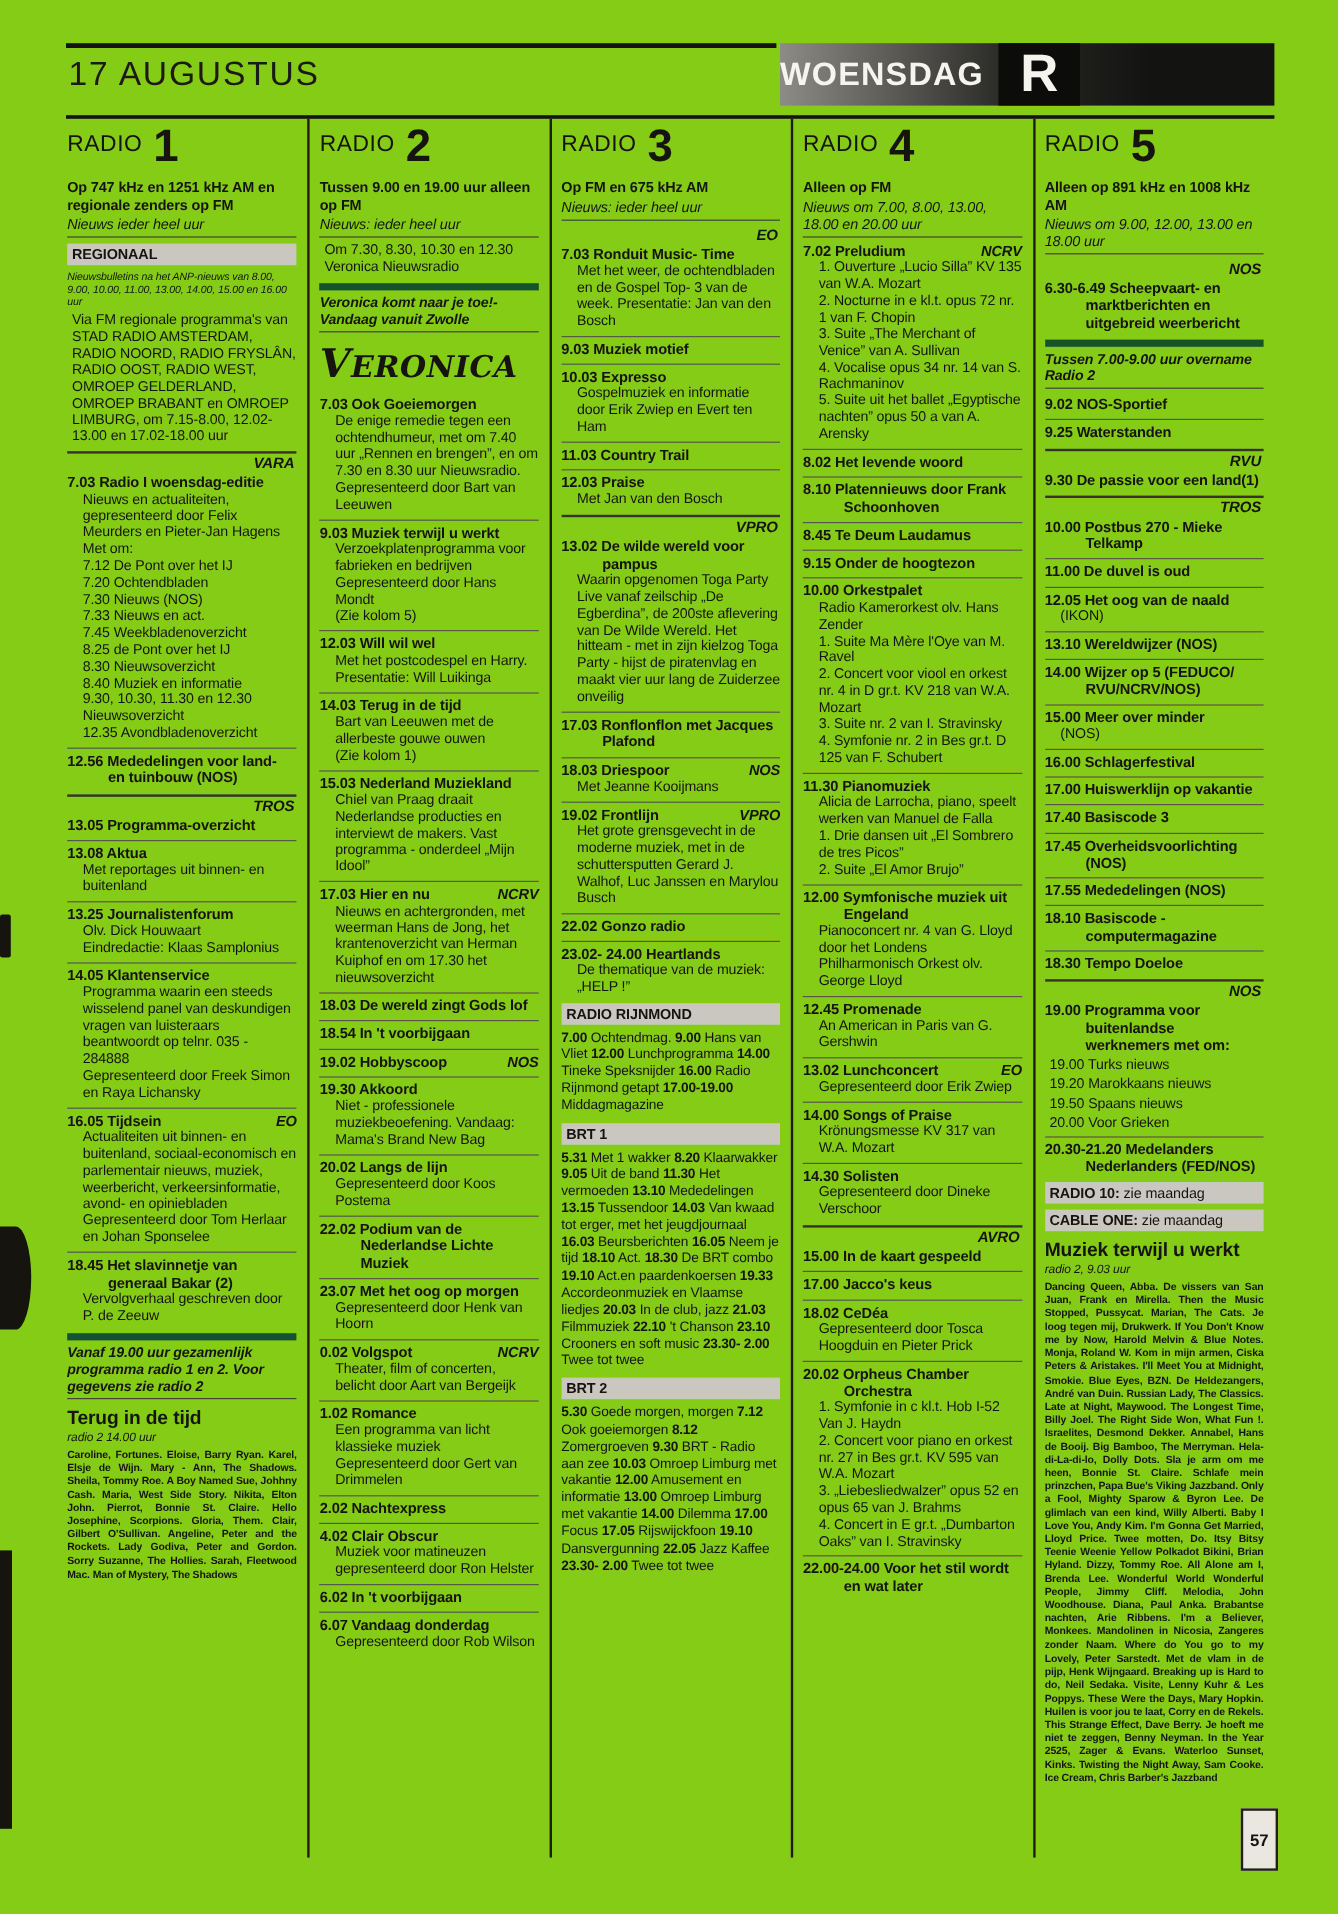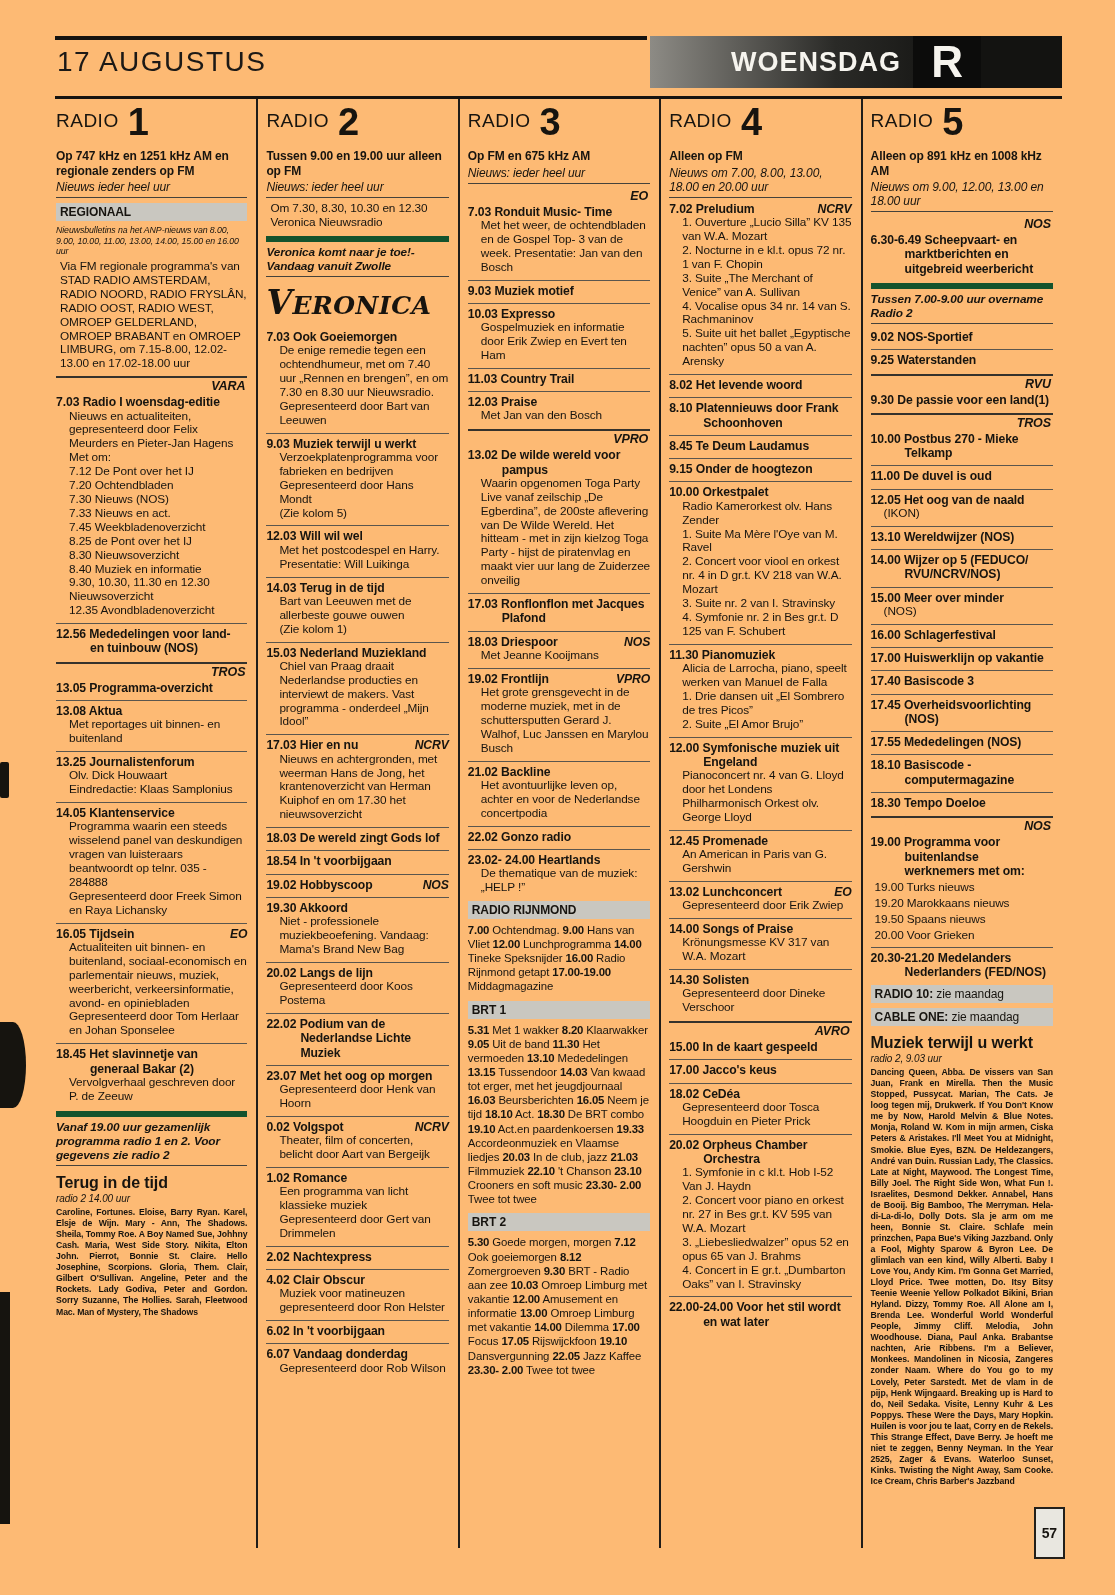--- a/index.html
+++ b/index.html
@@ -5,30 +5,30 @@
   *{box-sizing:border-box;margin:0;padding:0}
   html,body{width:1115px;height:1595px}
   body{
     background:#e7e5de;
     font-family:"Liberation Sans",sans-serif;
     color:#17140f;
     position:relative;
     overflow:hidden;
     letter-spacing:-0.1px;
   }
-  .page{position:absolute;inset:0;background:#fdba74}
+  .page{position:absolute;inset:0;background:#84cc16}
 
   
   .header{position:absolute;top:36px;left:55px;right:53px;height:52px}
   .date-rule{position:absolute;top:0;left:0;width:592px;border-top:4px solid #151310}
   .date{position:absolute;top:10px;left:2px;font-size:28px;letter-spacing:1.5px;color:#1c1916}
   .day-bar{
     position:absolute;top:0;right:0;width:412px;height:52px;
     background:linear-gradient(90deg,#8d8b85,#2a2a27 45%,#131311 75%);
-    display:flex;align-items:center;justify-content:center;
+    display:flex;align-items:center;justify-content:flex-start;
   }
   .day{color:#f6f4ee;font-size:27px;font-weight:bold;letter-spacing:1px;margin-right:12px}
   .logo-r{
     background:#0c0c0b;color:#f6f4ee;font-weight:bold;font-size:44px;
     width:68px;height:52px;display:flex;align-items:center;justify-content:center;
   }
 
   
   .columns{
     position:absolute;top:96px;left:55px;right:53px;height:1452px;
@@ -284,24 +284,20 @@
         </div>
         <div class="b-prog">
           <div class="prog-title"><span class="prog-time">18.03</span> <span class="prog-name">Driespoor</span><span class="prog-right">NOS</span></div>
           <div class="prog-body">Met Jeanne Kooijmans</div>
         </div>
         <div class="b-prog">
           <div class="prog-title"><span class="prog-time">19.02</span> <span class="prog-name">Frontlijn</span><span class="prog-right">VPRO</span></div>
           <div class="prog-body">Het grote grensgevecht in de moderne muziek, met in de schuttersputten Gerard J. Walhof, Luc Janssen en Marylou Busch</div>
         </div>
         <div class="b-prog">
-          <div class="prog-title"><span class="prog-time">21.02</span> <span class="prog-name">Backline</span></div>
-          <div class="prog-body">Het avontuurlijke leven op, achter en voor de Nederlandse concertpodia</div>
-        </div>
-        <div class="b-prog">
           <div class="prog-title"><span class="prog-time">22.02</span> <span class="prog-name">Gonzo radio</span></div>
         </div>
         <div class="b-prog">
           <div class="prog-title"><span class="prog-time">23.02- 24.00</span> <span class="prog-name">Heartlands</span></div>
           <div class="prog-body">De thematique van de muziek: „HELP !”</div>
         </div>
         <div class="b-section"><span class="sec-main">RADIO RIJNMOND</span></div>
         <div class="b-run"><b>7.00</b> Ochtendmag. <b>9.00</b> Hans van Vliet <b>12.00</b> Lunchprogramma <b>14.00</b> Tineke Speksnijder <b>16.00</b> Radio Rijnmond getapt <b>17.00-19.00</b> Middagmagazine</div>
         <div class="b-section"><span class="sec-main">BRT 1</span></div>
         <div class="b-run"><b>5.31</b> Met 1 wakker <b>8.20</b> Klaarwakker <b>9.05</b> Uit de band <b>11.30</b> Het vermoeden <b>13.10</b> Mededelingen <b>13.15</b> Tussendoor <b>14.03</b> Van kwaad tot erger, met het jeugdjournaal <b>16.03</b> Beursberichten <b>16.05</b> Neem je tijd <b>18.10</b> Act. <b>18.30</b> De BRT combo <b>19.10</b> Act.en paardenkoersen <b>19.33</b> Accordeonmuziek en Vlaamse liedjes <b>20.03</b> In de club, jazz <b>21.03</b> Filmmuziek <b>22.10</b> 't Chanson <b>23.10</b> Crooners en soft music <b>23.30- 2.00</b> Twee tot twee</div>

